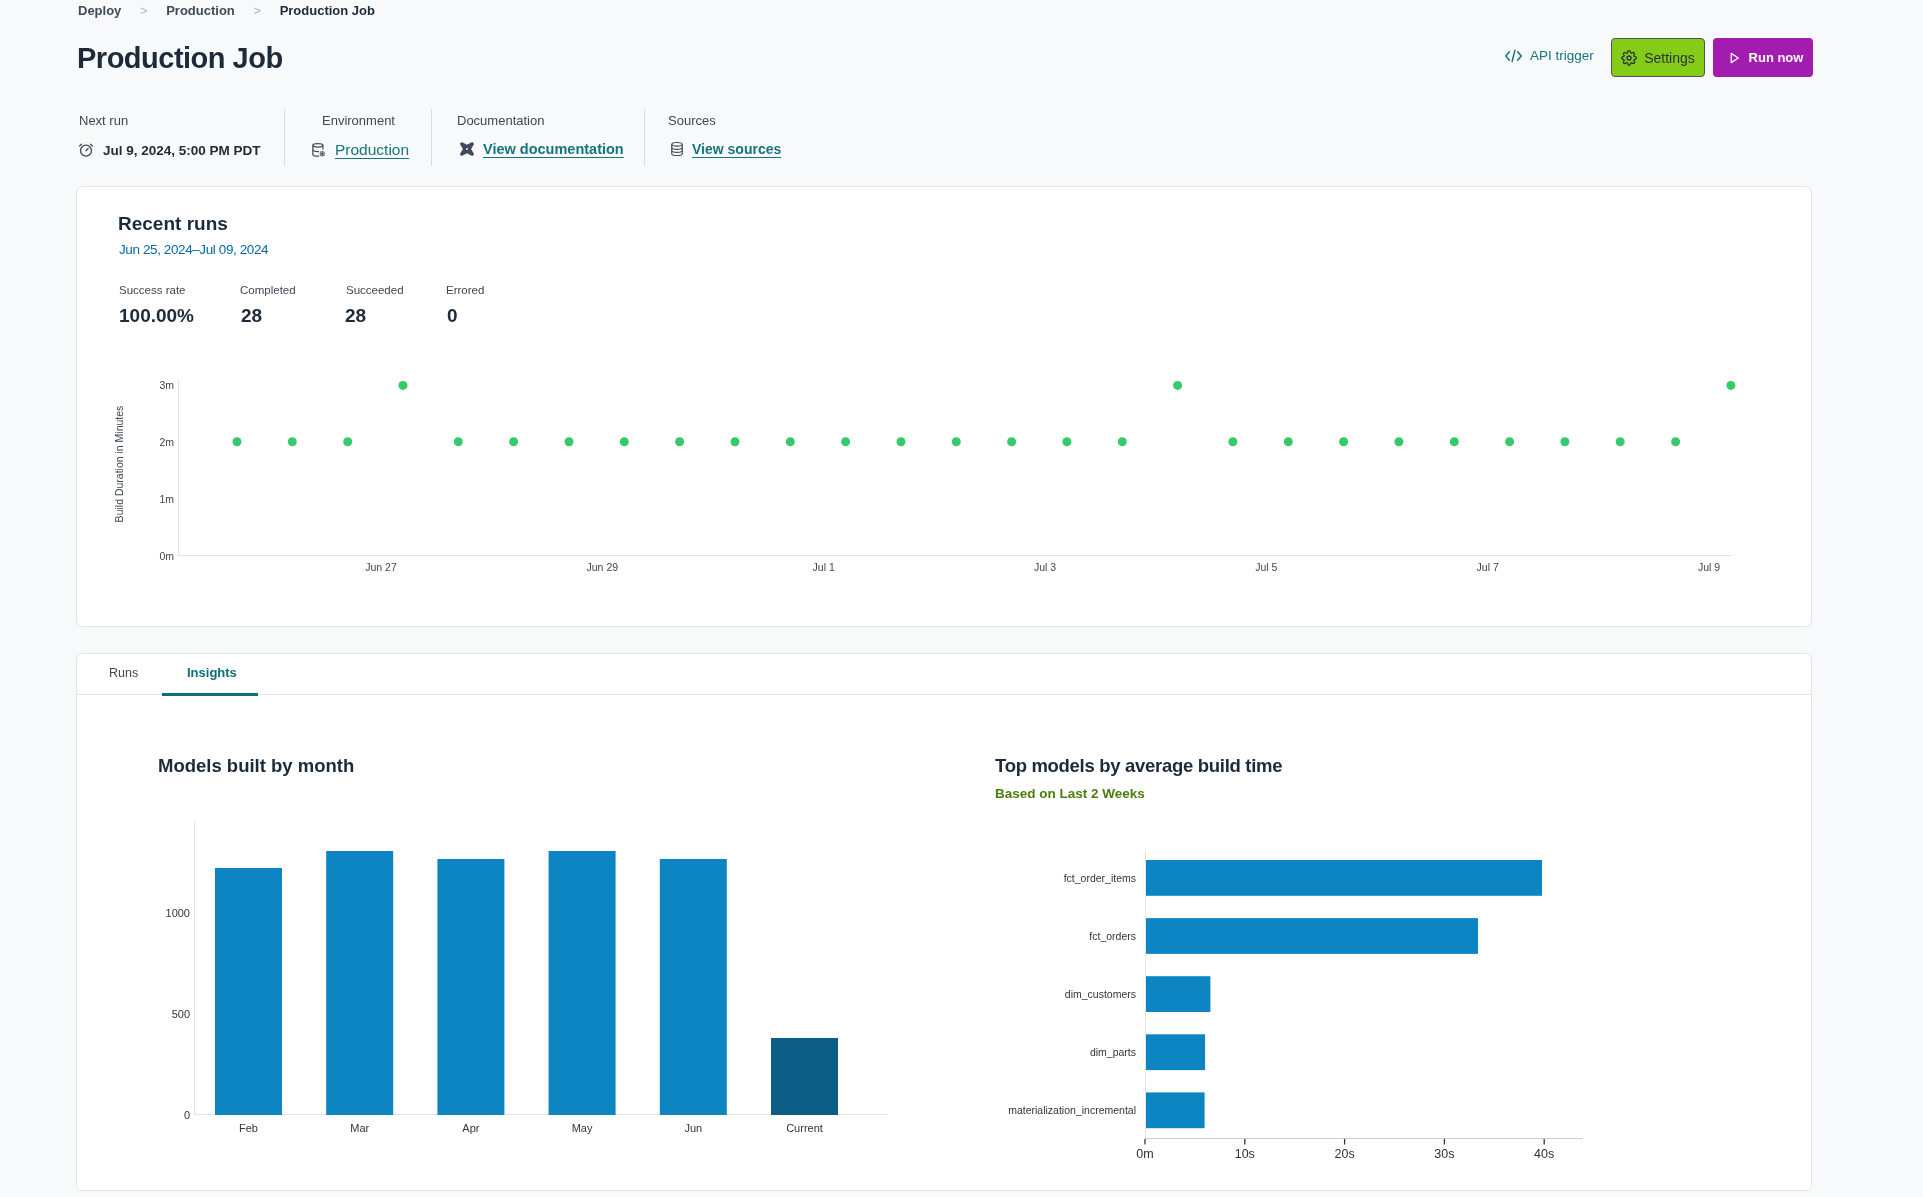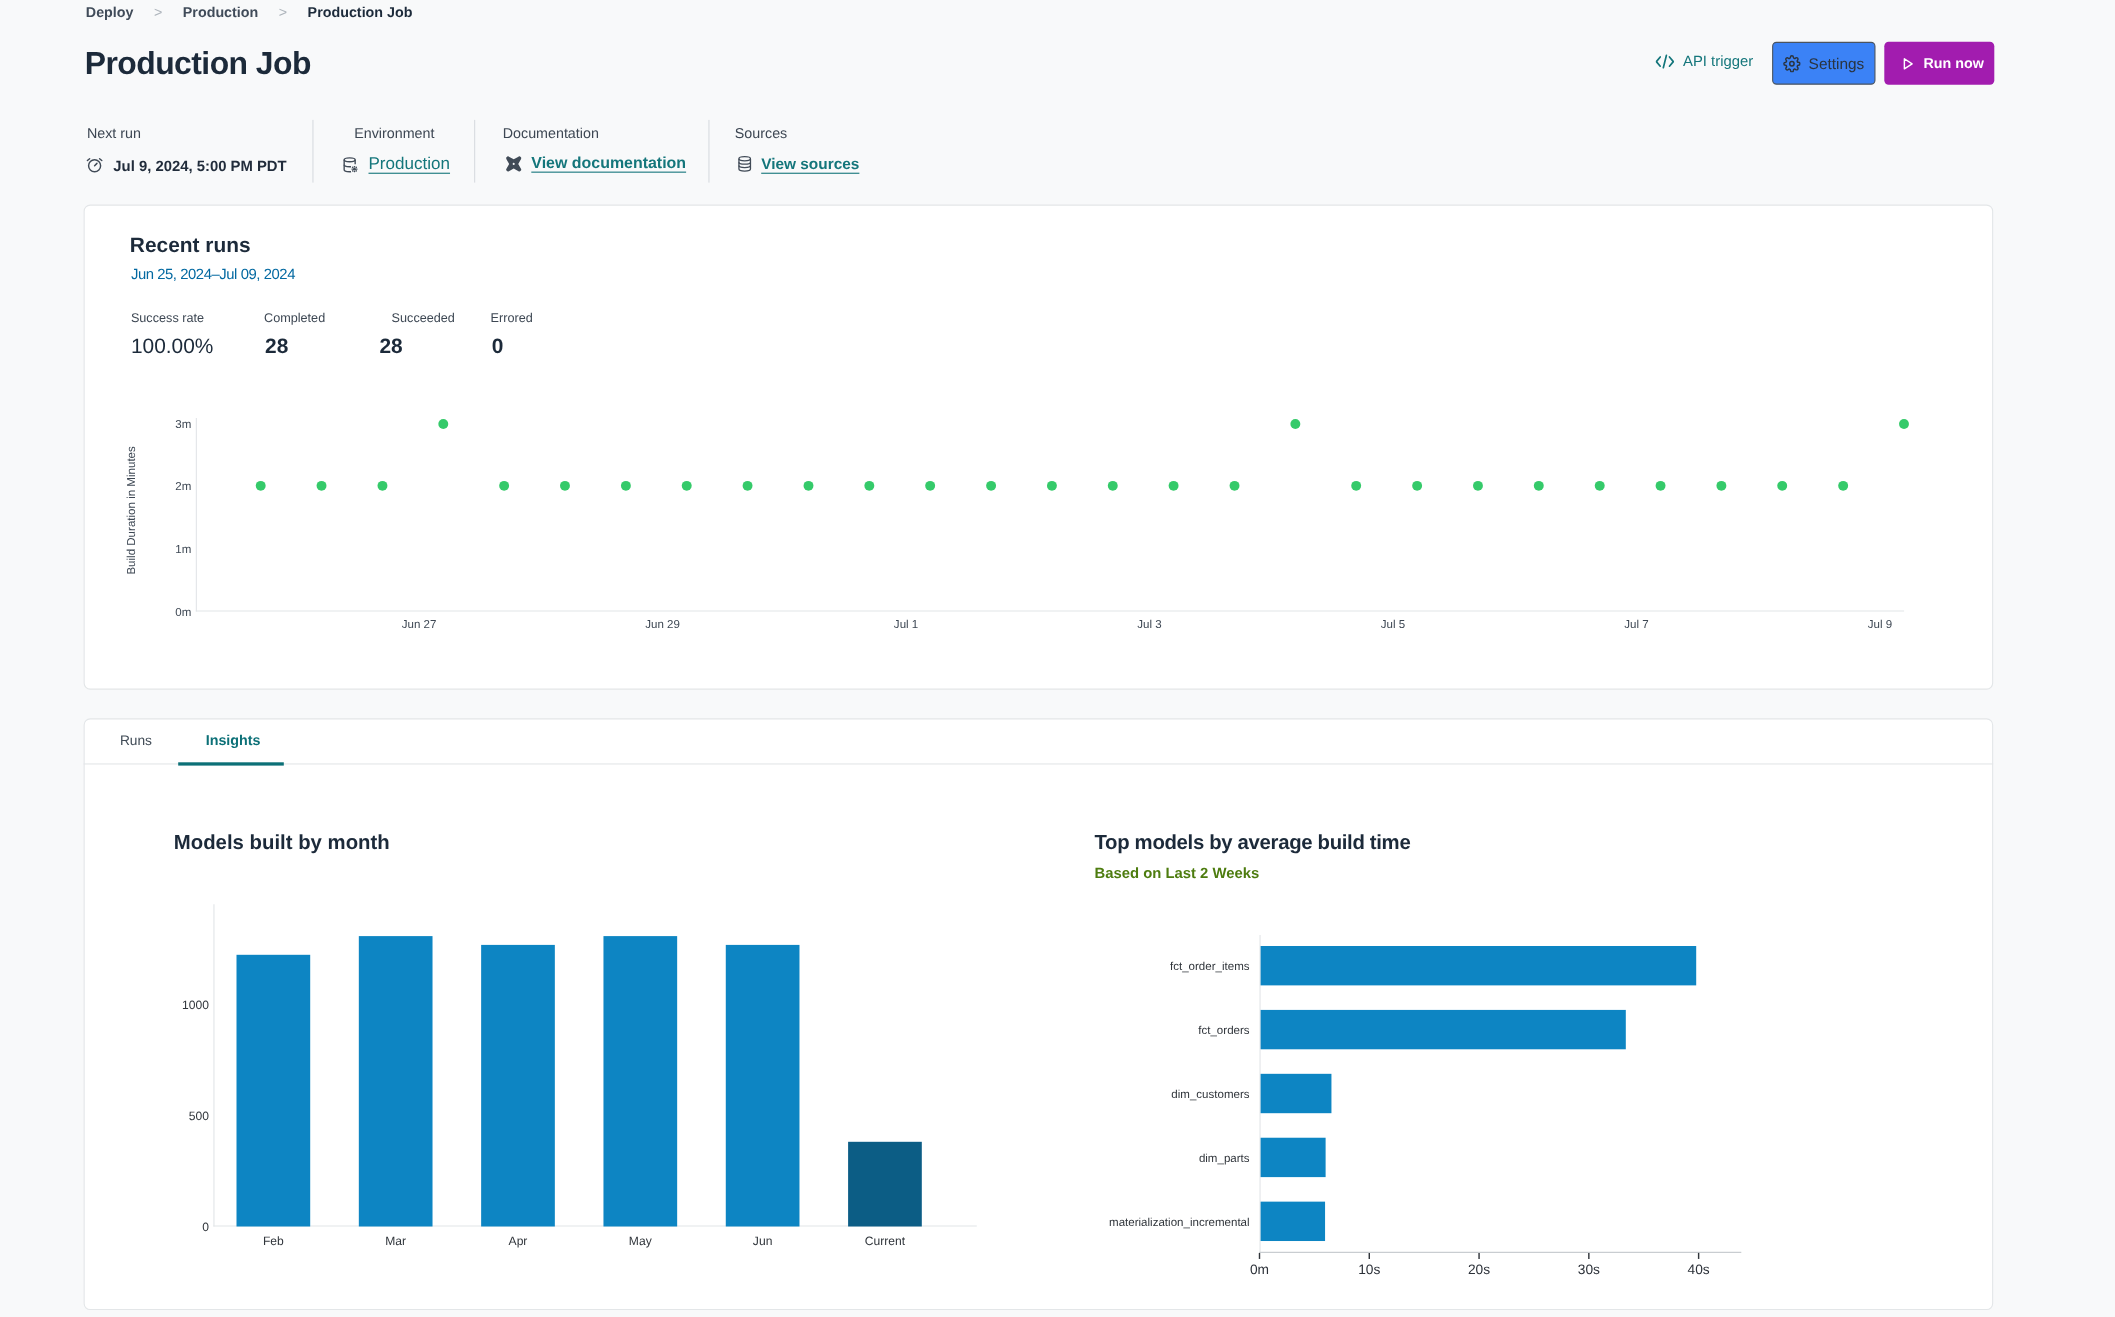--- a/index.html
+++ b/index.html
@@ -25,21 +25,21 @@
   <div class="abs" style="left:77px; top:42px; font-size:29px; font-weight:700; color:#1c2a3a; letter-spacing:-0.5px;">Production Job</div>
 
   <div class="abs" style="left:1505px; top:48px; font-size:13.5px; color:#14767b; display:flex; align-items:center; gap:8px;">
     <svg width="17" height="14" viewBox="0 0 24 20" fill="none" stroke="#14767b" stroke-width="2.2" stroke-linecap="round" stroke-linejoin="round">
         <polyline points="6,4 1,10 6,16"></polyline>
         <polyline points="18,4 23,10 18,16"></polyline>
         <line x1="14" y1="2" x2="10" y2="18"></line>
       </svg>
     <span>API trigger</span>
   </div>
-  <div class="abs" style="left:1611px; top:38px; width:94px; height:39px; background:#3b82f6; border:1px solid #4b545f; border-radius:4px; display:flex; align-items:center; justify-content:center; gap:7px; font-size:14px; color:#2a3440;">
+  <div class="abs" style="left:1611px; top:38px; width:94px; height:39px; background:#84cc16; border:1px solid #4b545f; border-radius:4px; display:flex; align-items:center; justify-content:center; gap:7px; font-size:14px; color:#2a3440;">
     <svg width="16" height="16" viewBox="0 0 24 24" fill="none" stroke="#2a3440" stroke-width="2">
         <circle cx="12" cy="12" r="3"></circle>
         <path d="M19.4 15a1.65 1.65 0 0 0 .33 1.82l.06.06a2 2 0 0 1 0 2.83 2 2 0 0 1-2.83 0l-.06-.06a1.65 1.65 0 0 0-1.82-.33 1.65 1.65 0 0 0-1 1.51V21a2 2 0 0 1-2 2 2 2 0 0 1-2-2v-.09A1.65 1.65 0 0 0 9 19.4a1.65 1.65 0 0 0-1.82.33l-.06.06a2 2 0 0 1-2.83 0 2 2 0 0 1 0-2.83l.06-.06a1.65 1.65 0 0 0 .33-1.82 1.65 1.65 0 0 0-1.51-1H3a2 2 0 0 1-2-2 2 2 0 0 1 2-2h.09A1.65 1.65 0 0 0 4.6 9a1.65 1.65 0 0 0-.33-1.82l-.06-.06a2 2 0 0 1 0-2.83 2 2 0 0 1 2.83 0l.06.06a1.65 1.65 0 0 0 1.82.33H9a1.65 1.65 0 0 0 1-1.51V3a2 2 0 0 1 2-2 2 2 0 0 1 2 2v.09a1.65 1.65 0 0 0 1 1.51 1.65 1.65 0 0 0 1.82-.33l.06-.06a2 2 0 0 1 2.83 0 2 2 0 0 1 0 2.83l-.06.06a1.65 1.65 0 0 0-.33 1.82V9a1.65 1.65 0 0 0 1.51 1H21a2 2 0 0 1 2 2 2 2 0 0 1-2 2h-.09a1.65 1.65 0 0 0-1.51 1z"></path>
       </svg>
     <span>Settings</span>
   </div>
   <div class="abs" style="left:1713px; top:38px; width:100px; height:39px; background:#a21caf; border-radius:4px; display:flex; align-items:center; justify-content:center; gap:8px; padding-left:5px; font-size:13px; font-weight:700; color:#fff;">
     <svg width="13" height="14" viewBox="0 0 24 24" fill="none" stroke="#fff" stroke-width="2.4" stroke-linejoin="round">
         <path d="M6 3.5 L19 12 L6 20.5 Z"></path>
       </svg>
@@ -98,24 +98,24 @@
         <path d="M21 15.6 c0 1.8 -4 3.2 -9 3.2 s-9 -1.4 -9 -3.2"></path>
       </svg>
     <a class="tlink" style="font-size:14px; font-weight:700;">View sources</a>
   </div>
 
   <div class="card" style="left:76px; top:186px; width:1736px; height:441px;"></div>
   <div class="abs" style="left:118px; top:213px; font-size:19px; font-weight:700; color:#1c2a3a;">Recent runs</div>
   <div class="abs" style="left:119px; top:242px; font-size:13.5px; color:#0369a1; letter-spacing:-0.4px;">Jun 25, 2024–Jul 09, 2024</div>
 
   <div class="abs collabel" style="left:119px; top:284px; font-size:11.5px;">Success rate</div>
-  <div class="abs" style="left:119px; top:305px; font-size:19px; font-weight:400; color:#1c2a3a;">100.00%</div>
+  <div class="abs" style="left:119px; top:305px; font-size:19px; font-weight:700; color:#1c2a3a;">100.00%</div>
   <div class="abs collabel" style="left:240px; top:284px; font-size:11.5px;">Completed</div>
   <div class="abs" style="left:241px; top:305px; font-size:19px; font-weight:700; color:#1c2a3a;">28</div>
-  <div class="abs collabel" style="left:356px; top:284px; font-size:11.5px;">Succeeded</div>
+  <div class="abs collabel" style="left:346px; top:284px; font-size:11.5px;">Succeeded</div>
   <div class="abs" style="left:345px; top:305px; font-size:19px; font-weight:700; color:#1c2a3a;">28</div>
   <div class="abs collabel" style="left:446px; top:284px; font-size:11.5px;">Errored</div>
   <div class="abs" style="left:447px; top:305px; font-size:19px; font-weight:700; color:#1c2a3a;">0</div>
 
   <div class="card" style="left:76px; top:653px; width:1736px; height:538px;"></div>
   <div class="abs" style="left:76px; top:653px; width:1736px; height:42px; border-bottom:1px solid #e3e6e8;"></div>
   <div class="abs" style="left:109px; top:666px; font-size:12.5px; color:#3f4a55;">Runs</div>
   <div class="abs" style="left:187px; top:665px; font-size:13px; font-weight:700; color:#0c7077;">Insights</div>
   <div class="abs" style="left:162px; top:692.5px; width:96px; height:3px; background:#0c7077;"></div>
 

